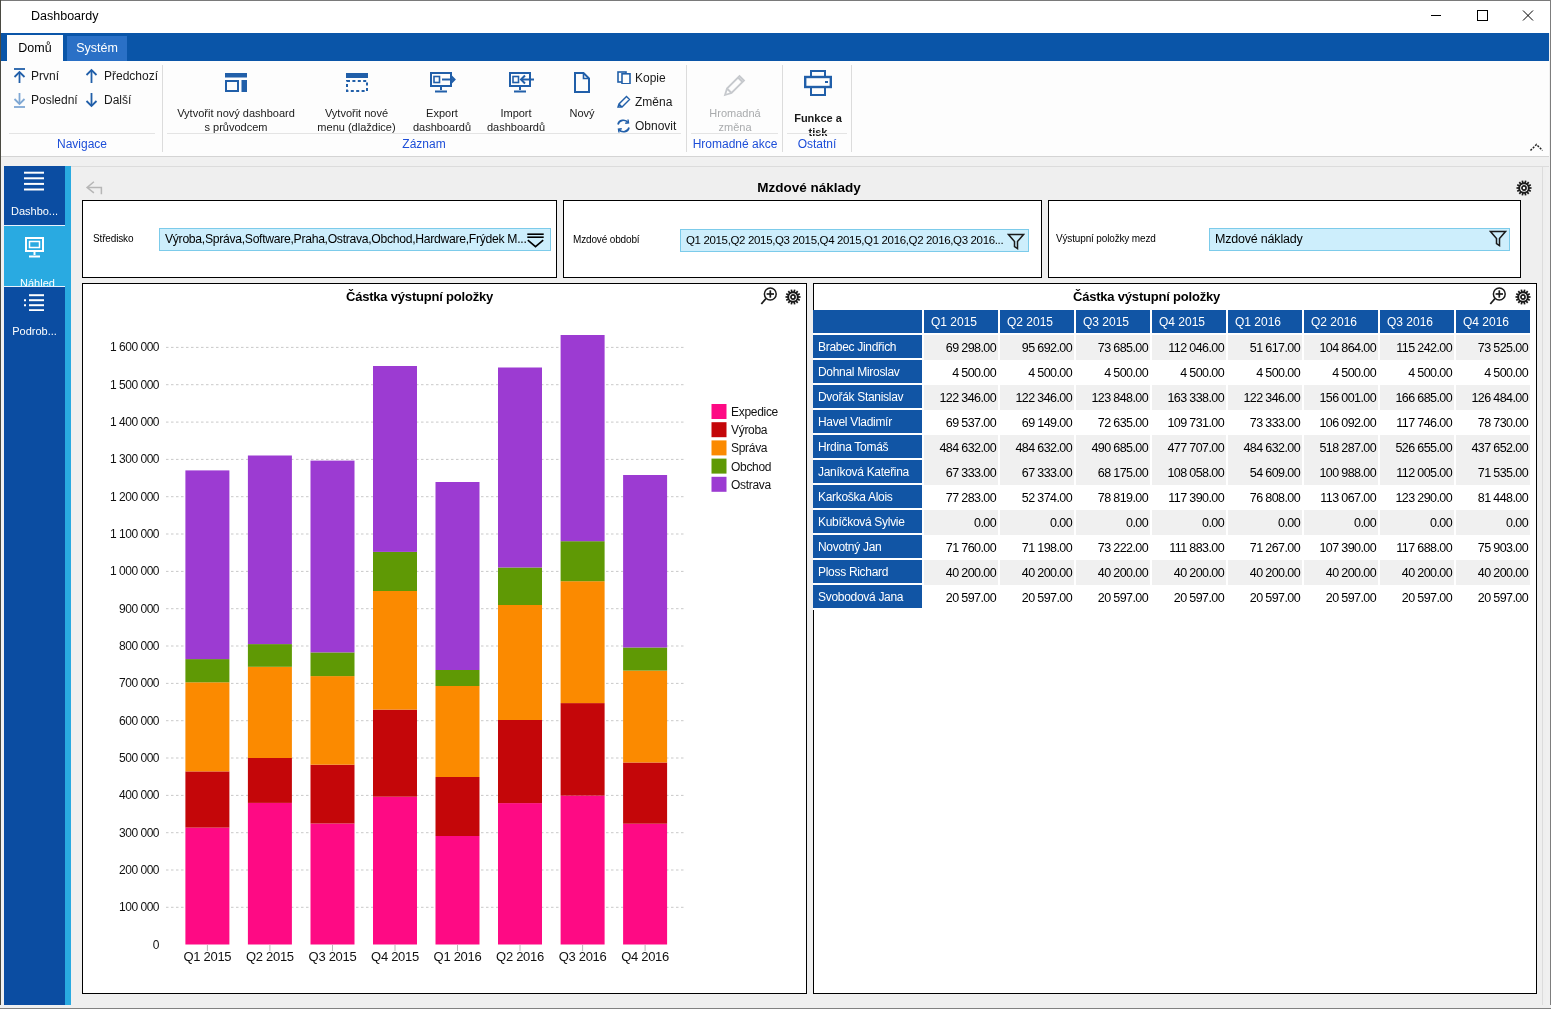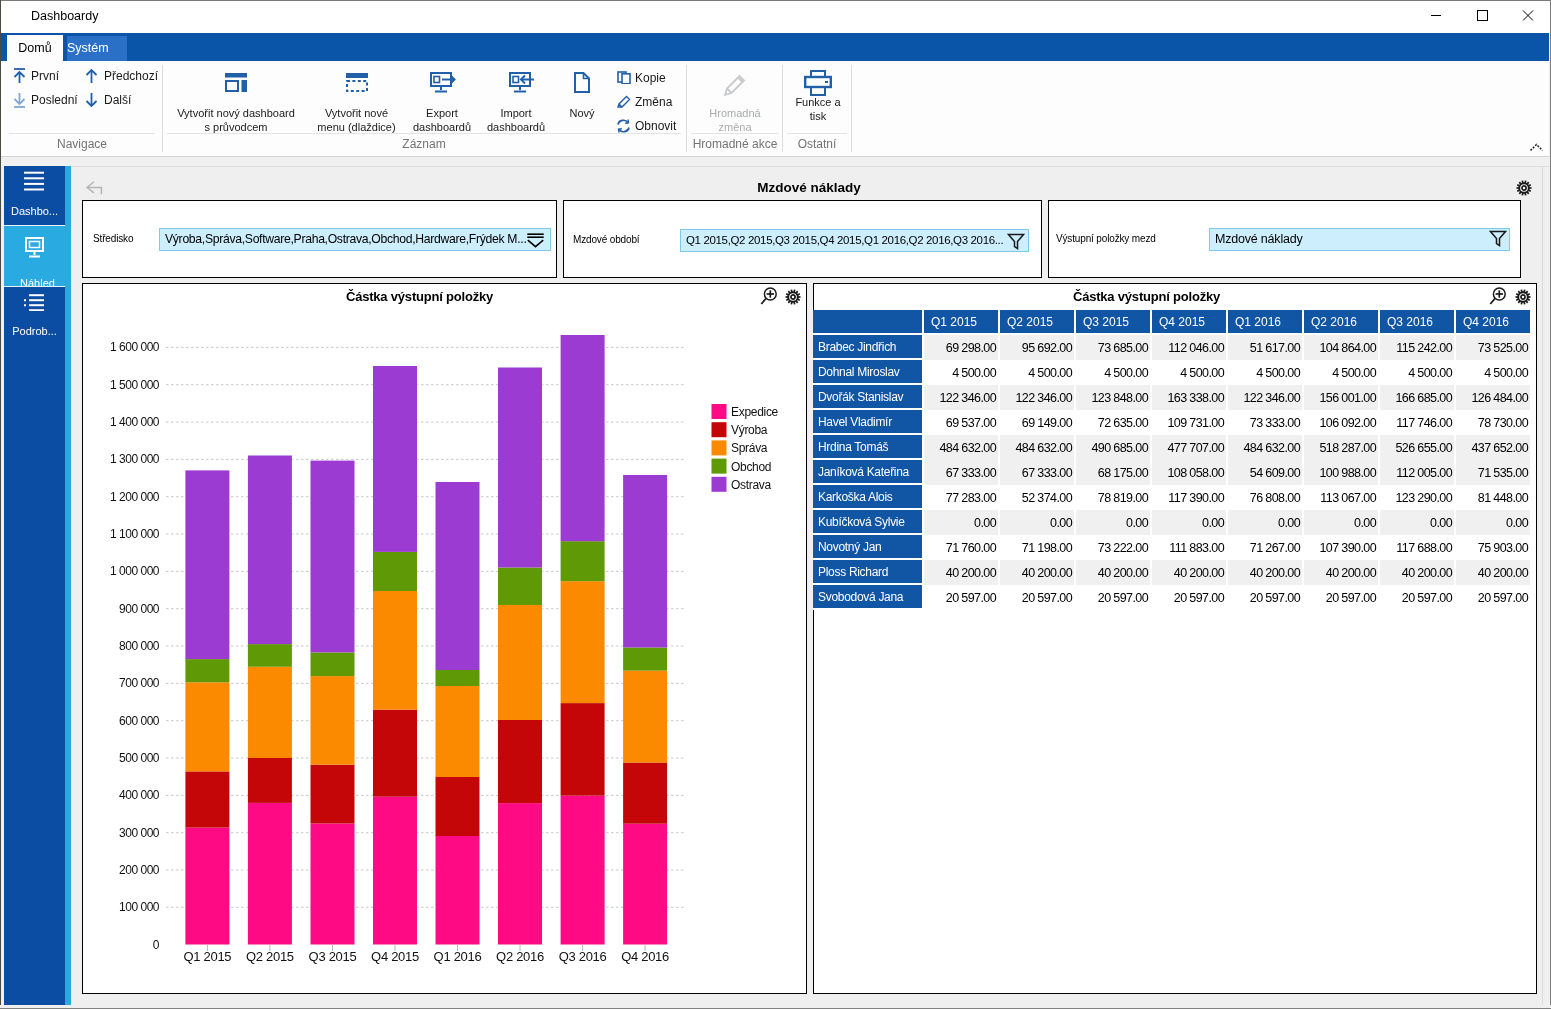--- a/index.html
+++ b/index.html
@@ -5,24 +5,24 @@
 * { margin:0; padding:0; box-sizing:border-box; }
 html,body { width:1551px; height:1009px; overflow:hidden; }
 body { font-family:"Liberation Sans", sans-serif; background:#f0f0f0; position:relative; }
 .abs { position:absolute; }
 #titlebar { left:0; top:0; width:1551px; height:33px; background:#ffffff; border-top:1px solid #7a7a7a; }
 #k2icon { left:12px; top:11px; width:16px; height:14px; font-size:8.5px; font-weight:bold; color:#111;margin-top:36px; }
 #apptitle { left:31px; top:9px; font-size:12.5px; color:#000; }
 .winbtn { top:0px; height:31px; width:46px; }
 #tabband { left:1px; top:33px; width:1548px; height:28px; background:#0a55a8; }
 #tab-domu { left:7px; top:35px; width:56px; height:26px; background:#fdfdfd; color:#000; font-size:12.5px; text-align:center; line-height:26px; }
-#tab-system { left:67px; top:36px; width:60px; height:25px; background:#2a70c6; color:#fff; font-size:12.5px; text-align:left; line-height:25px; }
+#tab-system { left:67px; top:36px; width:60px; height:25px; background:#2a70c6; color:#fff; font-size:12.5px; text-align:center; line-height:25px; }
 #ribbon { left:1px; top:61px; width:1548px; height:96px; background:#fdfdfd; border-bottom:1px solid #d4d4d4; }
 .rsep { top:65px; height:87px; width:1px; background:#dcdcdc; }
-.grouplabel { top:137px; font-size:12px; color:#737373; text-align:center; }
+.grouplabel { top:137px; font-size:12px; color:#1d4ed8; text-align:center; }
 .groupline { top:133px; height:1px; background:#e4e4e4; }
 .rtext { font-size:12px; color:#1a1a1a; white-space:nowrap; }
 .rbig { font-size:11px; color:#1a1a1a; text-align:center; line-height:13.5px; white-space:nowrap; }
 .gray { color:#a9abad; }
 #sidebar { left:4px; top:166px; width:67px; height:839px; background:#0b4da2; }
 #sidestripe { left:65px; top:166px; width:6px; height:839px; background:#29aae1; }
 .sideitem { left:4px; width:61px; height:59px; background:#0b4da2; color:#fff; font-size:11px; text-align:center; }
 .sideitem.active { background:#29aae1; width:67px; }
 .sidelabel { position:absolute; width:100%; bottom:8.5px; }
 #contentbg { left:71px; top:167px; width:1475px; height:838px; background:#efefef; }
@@ -158,21 +158,21 @@
 <div class="abs grouplabel" style="left:687px; width:96px;">Hromadné akce</div>
 <div class="abs rsep" style="left:782px;"></div>
 <svg class="abs" style="left:804px; top:70px;" width="28" height="26" viewBox="0 0 28 26">
     <g stroke="#215fa9" fill="none">
       <rect x="7" y="1" width="14" height="6" stroke-width="2"></rect>
       <rect x="1.2" y="7" width="25.6" height="10" stroke-width="2.4"></rect>
       <rect x="7" y="17" width="14" height="8" stroke-width="2"></rect>
       <line x1="21" y1="12" x2="24" y2="12" stroke-width="2"></line>
     </g>
   </svg>
-<div class="abs rbig" style="left:783px; top:96px; width:70px;">Funkce a<br>tisk</div>
+<div class="abs rbig" style="left:783px; top:112px; width:70px;font-weight:bold;">Funkce a<br>tisk</div>
 <div class="abs groupline" style="left:787px; width:60px;"></div>
 <div class="abs grouplabel" style="left:782px; width:70px;">Ostatní</div>
 <div class="abs rsep" style="left:851px;"></div>
 <svg class="abs" style="left:1529px; top:143px;" width="15" height="9" viewBox="0 0 15 9">
     <path d="M1.5,7.5 L7.5,1.5 L13.5,7.5" fill="none" stroke="#222" stroke-width="1.5" stroke-dasharray="2 1.3"></path>
   </svg>
 <div class="abs" id="sidebar"></div>
 <div class="abs" id="sidestripe"></div>
 <div class="abs sideitem" style="top:166px; height:59px;">
   <svg class="abs" style="left:20px; top:5px;" width="20" height="20" viewBox="0 0 20 20">

